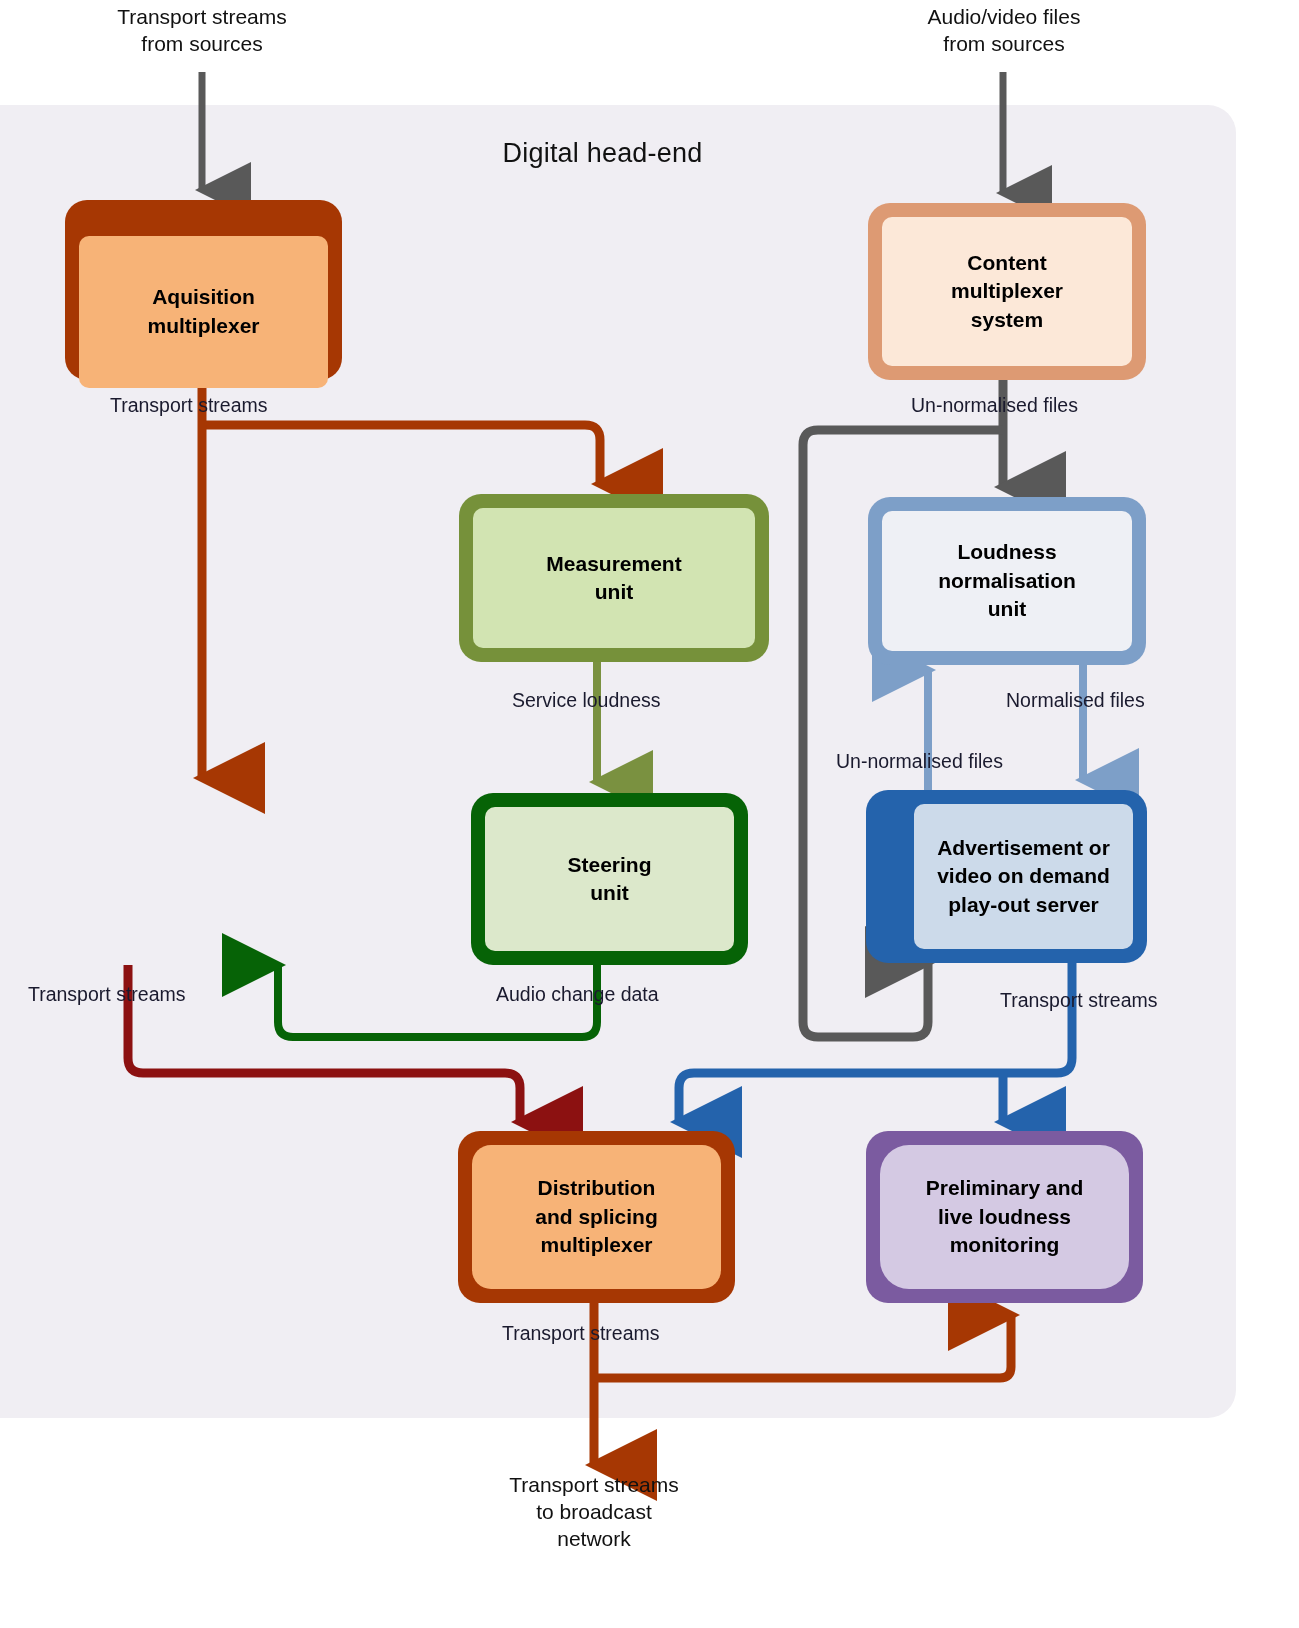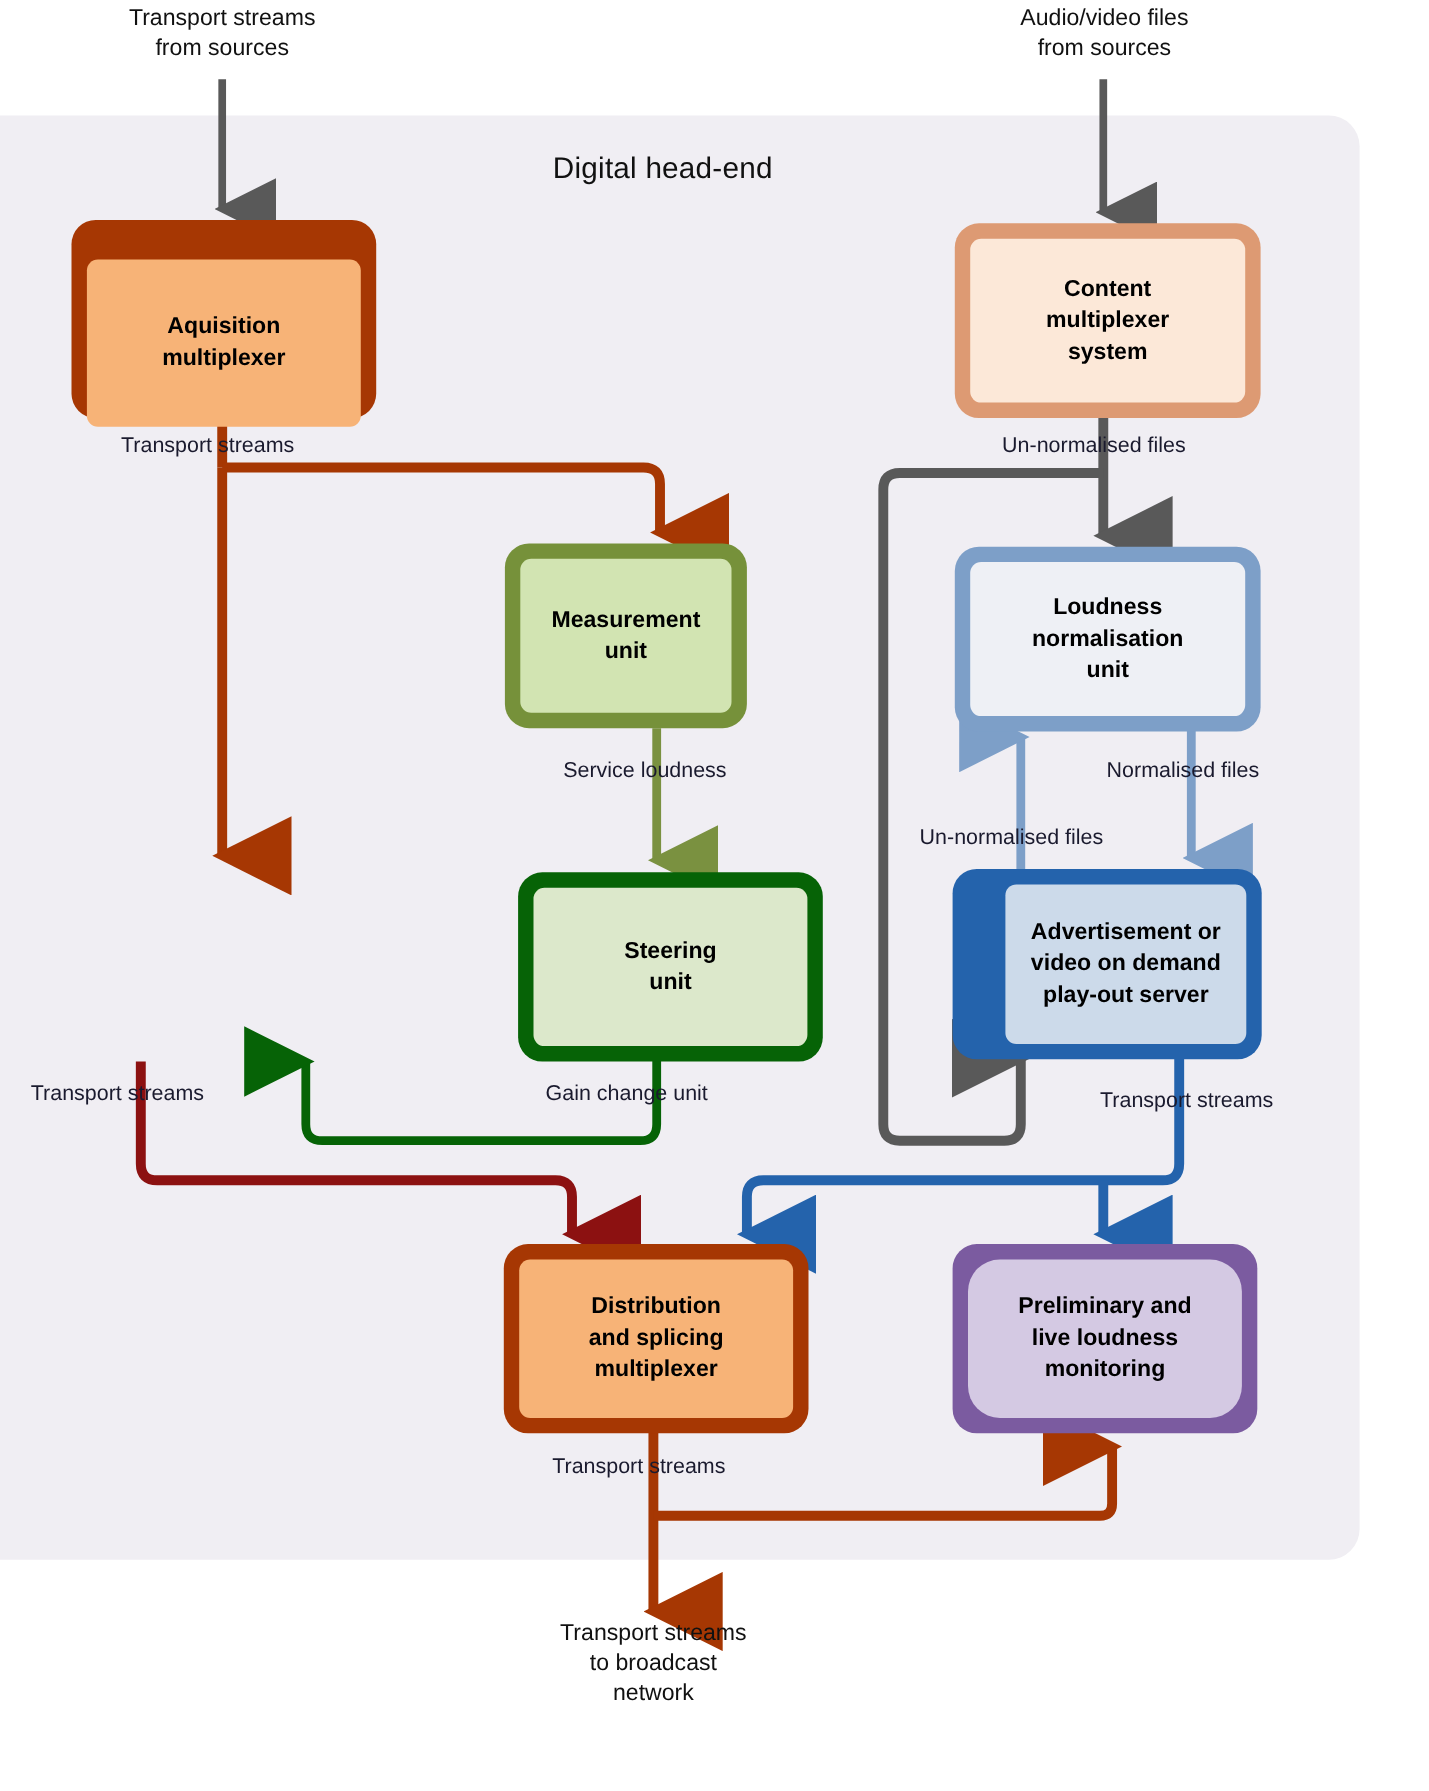--- a/index.html
+++ b/index.html
@@ -165,21 +165,21 @@
     <div class="inner" style="background:#f7b377;margin-top:43px;">Aquisition
 multiplexer</div>
   </div>
 
   <div class="node" style="left:868px; top:203px; width:278px; height:177px; background:#dd9a73;">
     <div class="inner" style="background:#fce8d8;">Content
 multiplexer
 system</div>
   </div>
 
-  <div class="node" style="left:459px; top:494px; width:220px; height:168px; background:#76913a;">
+  <div class="node" style="left:459px; top:494px; width:310px; height:168px; background:#76913a;">
     <div class="inner" style="background:#d2e4b2;">Measurement
 unit</div>
   </div>
 
   <div class="node" style="left:868px; top:497px; width:278px; height:168px; background:#7d9fc8;">
     <div class="inner" style="background:#eef0f5;">Loudness
 normalisation
 unit</div>
   </div>
 
@@ -189,34 +189,34 @@
 unit</div>
   </div>
 
   <div class="node" style="left:866px; top:790px; width:281px; height:173px; background:#2463ac;padding-left:48px;">
     <div class="inner" style="background:#ccdaea;">Advertisement or
 video on demand
 play-out server</div>
   </div>
 
   <div class="node" style="left:458px; top:1131px; width:277px; height:172px; background:#a63703;">
-    <div class="inner" style="background:#f7b377;">Distribution
+    <div class="inner" style="background:#f7b377;border-radius:19px;">Distribution
 and splicing
 multiplexer</div>
   </div>
 
   <div class="node" style="left:866px; top:1131px; width:277px; height:172px; background:#7b5ba0;">
     <div class="inner" style="background:#d4c9e3;border-radius:29px;">Preliminary and
 live loudness
 monitoring</div>
   </div>
 
   <div class="edge-label" style="left:110px; top:394px;">Transport streams</div>
   <div class="edge-label" style="left:911px; top:394px;">Un-normalised files</div>
   <div class="edge-label" style="left:512px; top:689px;">Service loudness</div>
   <div class="edge-label" style="left:1006px; top:689px;">Normalised files</div>
   <div class="edge-label" style="left:836px; top:750px;">Un-normalised files</div>
   <div class="edge-label" style="left:28px; top:983px;">Transport streams</div>
-  <div class="edge-label" style="left:496px; top:983px;">Gain change unit</div>
+  <div class="edge-label" style="left:496px; top:983px;">Audio change data</div>
   <div class="edge-label" style="left:1000px; top:989px;">Transport streams</div>
   <div class="edge-label" style="left:502px; top:1322px;">Transport streams</div>
 
 </div>
 
 </body></html>

